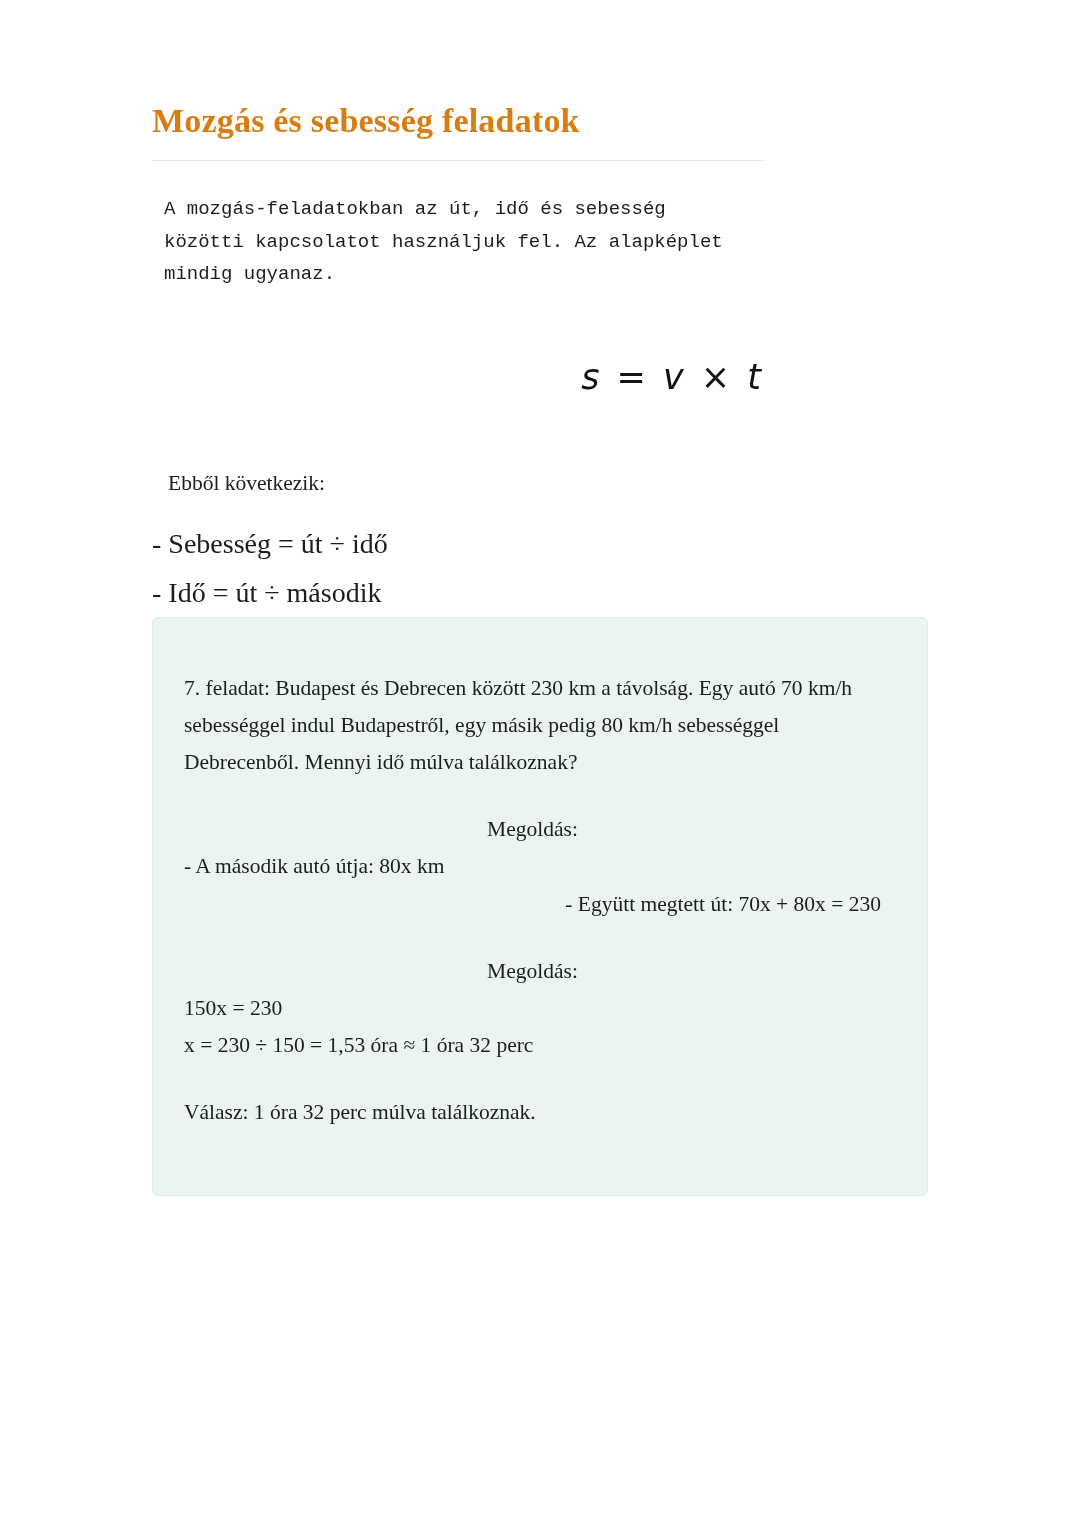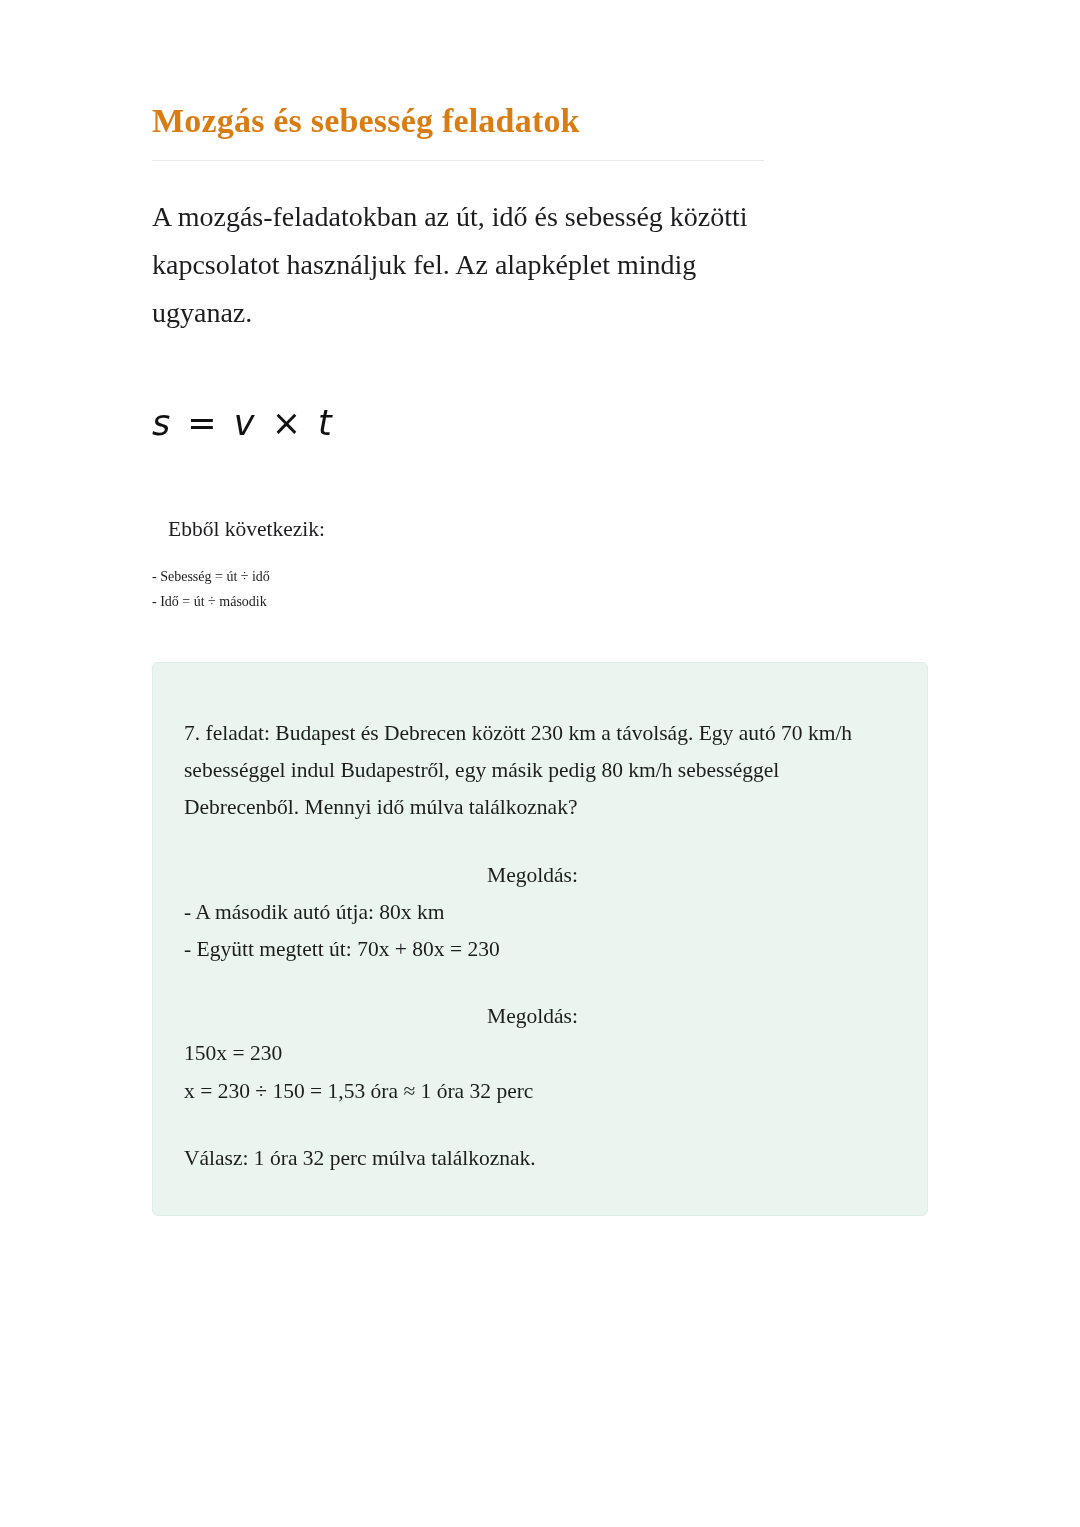--- a/index.html
+++ b/index.html
@@ -26,72 +26,73 @@
     font-weight: 700;
     color: #d97c12;
     letter-spacing: 0.2px;
   }
   .title-rule {
     border: none;
     border-top: 1px solid #e6e6e6;
     margin: 0 0 32px 0;
   }
   .intro {
-    margin: 0;
-    font-size: 28px;
+    margin: 12px;
+    font-size: 19px;
     line-height: 1.72;
     max-width: 740px;
+    font-family: Liberation Mono, monospace;
   }
   .formula-wrap {
-    text-align: left;
+    text-align: right;
     margin: 66px 0 68px 0;
   }
   .formula {
     display: inline-block;
     font-family: "DejaVu Sans", sans-serif;
     font-style: italic;
     font-size: 35px;
     letter-spacing: 3px;
     color: #111111;
   }
   .follows-label {
     margin: 16px;
     font-size: 21.5px;
     line-height: 1.75;
   }
   .follows-item {
     margin: 0;
-    font-size: 14px;
+    font-size: 28px;
     line-height: 1.75;
   }
   .problem-box {
     box-sizing: border-box;
-    margin-top: 48px;
     width: 776px;
     background: #e9f5ee;
     border: 1px solid #ddeee4;
     border-radius: 6px;
-    padding: 52px 46px 38px 31px;
+    padding: 52px 46px 63px 31px;
   }
   .problem-box p {
     margin: 0;
     font-size: 21.5px;
     line-height: 1.73;
     color: #1d1d1f;
   }
   .box-statement {
     margin-bottom: 30px !important;
     max-width: 700px;
   }
   .box-section-label {
     margin-top: 0 !important;
     text-align: center;
   }
   .box-steps {
     margin-bottom: 30px !important;
+    text-align: right;
   }
   .box-calc-block {
     margin-bottom: 30px !important;
   }
   .box-answer {
     margin: 0;
   }
 </style>
 </head>
 <body>

